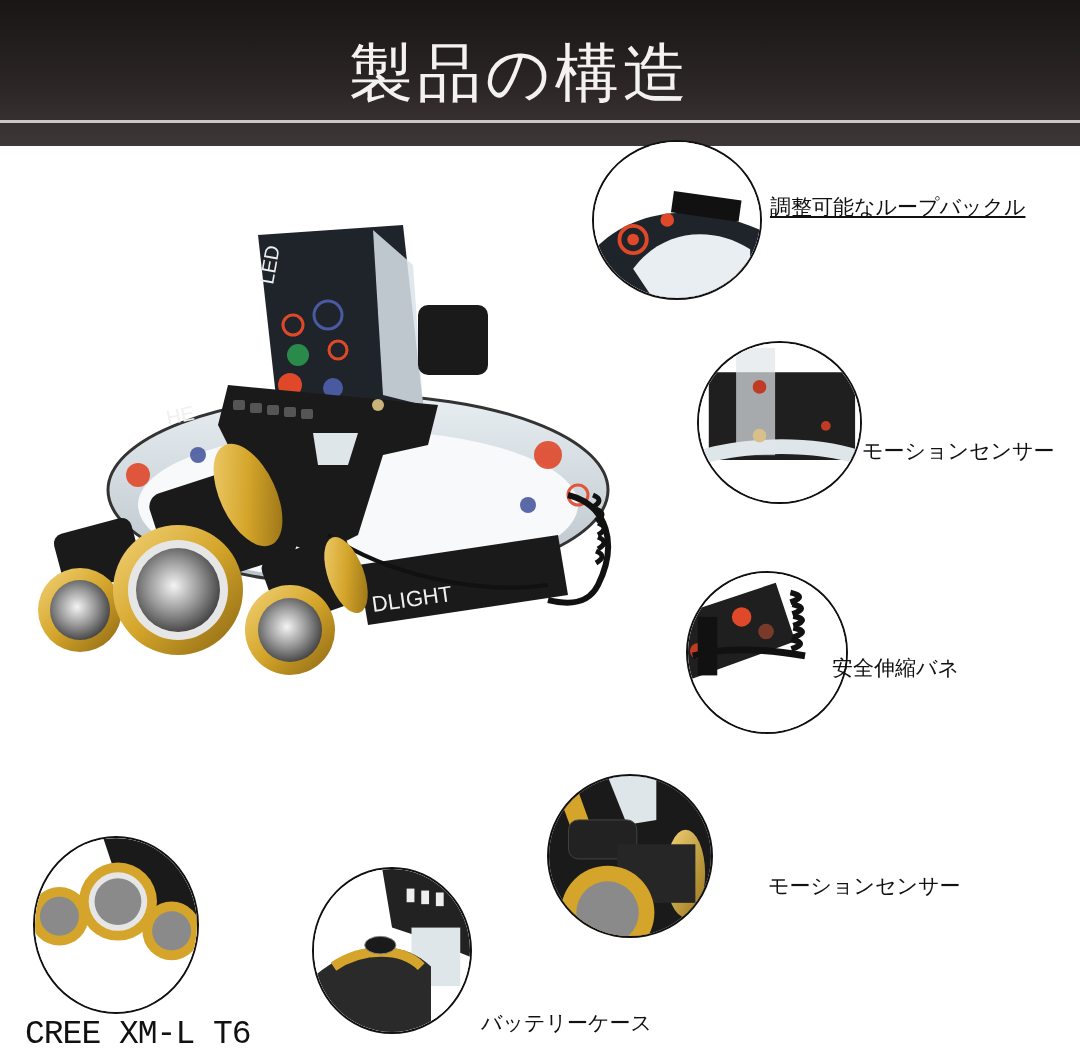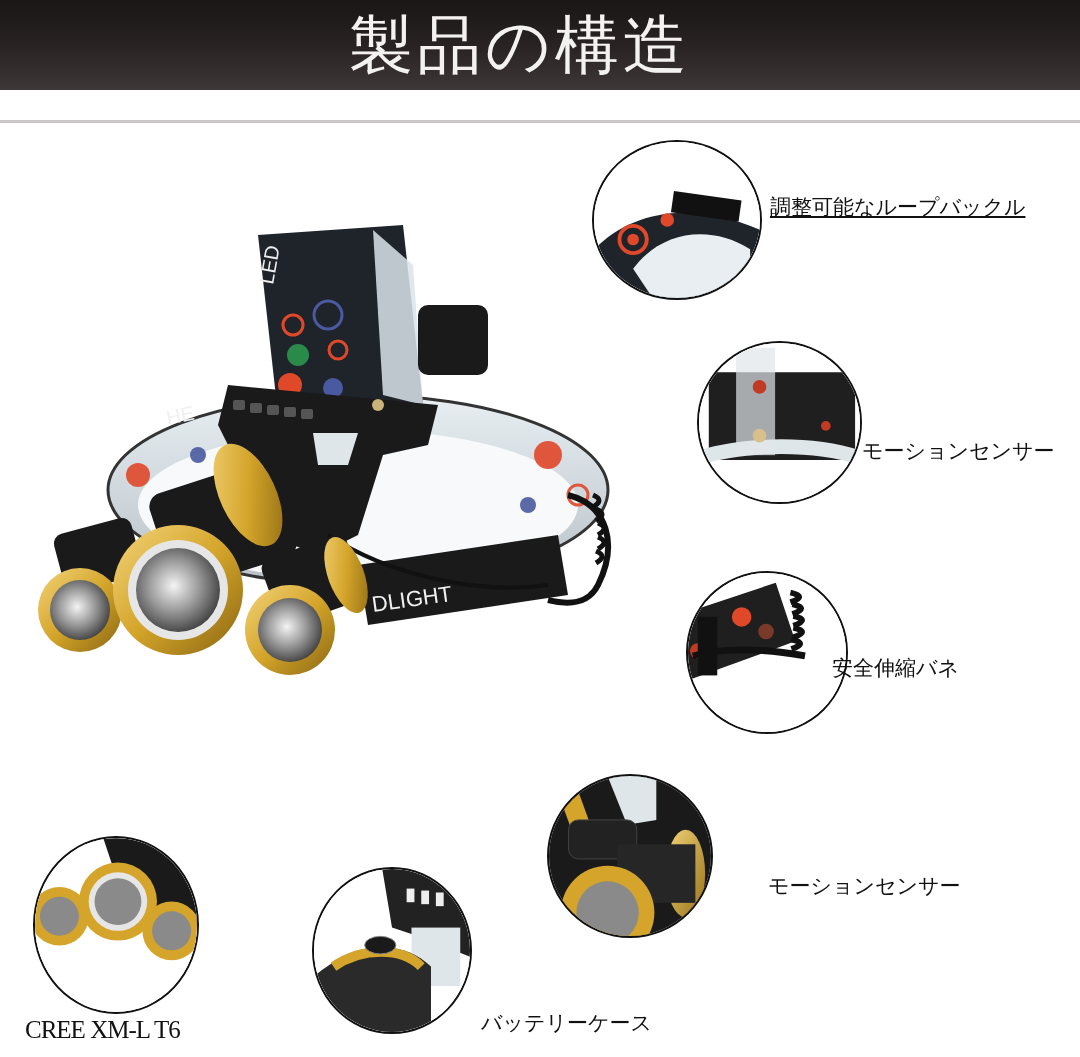--- a/index.html
+++ b/index.html
@@ -1,39 +1,39 @@
 <!DOCTYPE html>
 <html><head>
 <meta charset="utf-8">
 <style>
   * { box-sizing: border-box; margin: 0; padding: 0; }
   html, body { width: 1080px; height: 1057px; background: #ffffff; overflow: hidden; }
   body { position: relative; font-family: "DejaVu Sans", "Liberation Sans", sans-serif; color: #1a1a1a; }
 
   .banner {
-    position: absolute; left: 0; top: 0; width: 1080px; height: 90px;
+    position: absolute; left: 0; top: 0; width: 1080px; height: 146px;
     background: linear-gradient(180deg, #1a1616 0%, #2a2424 55%, #3d3737 100%);
     display: flex; align-items: center; justify-content: center; text-align: right;
   }
   .banner-title {
     color: #f4f2f0; font-family: "DejaVu Serif", "Liberation Serif", serif;
     font-size: 64px; letter-spacing: 4px; font-weight: normal; margin-left: -40px;
   }
   .banner-bottom { position: absolute; left: 0; top: 120px; width: 1080px; height: 3px; background: #c9c7c7; }
 
   .main-product { position: absolute; left: 28px; top: 205px; width: 600px; height: 500px; }
 
   .callout { position: absolute; border: 2px solid #111; border-radius: 50%; overflow: hidden; background: #fff; }
   .callout svg { width: 100%; height: 100%; display: block; }
 
   .label {
     position: absolute; font-size: 21px; color: #111; white-space: nowrap;
     font-family: "DejaVu Sans", "Liberation Sans", sans-serif;
   }
-  .label.cree { font-family: Liberation Serif, serif; font-size: 25px; letter-spacing: -1px; }
+  .label.cree { font-family: Liberation Mono, monospace; font-size: 33px; letter-spacing: -1px; }
 </style>
 </head>
 <body>
 
 <div class="banner">
   <h1 class="banner-title">製品の構造</h1>
 </div>
 <div class="banner-bottom"></div>
 
 <div class="main-product">

